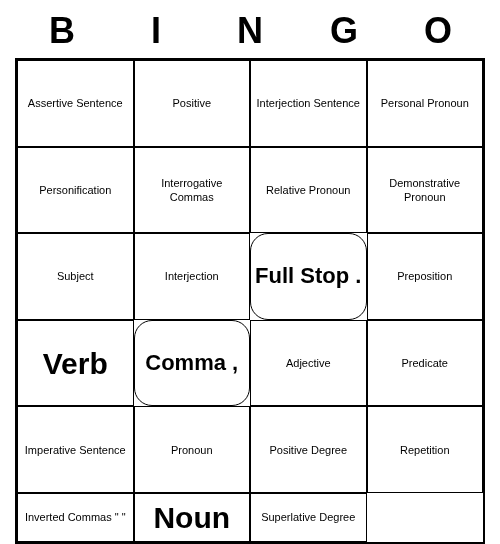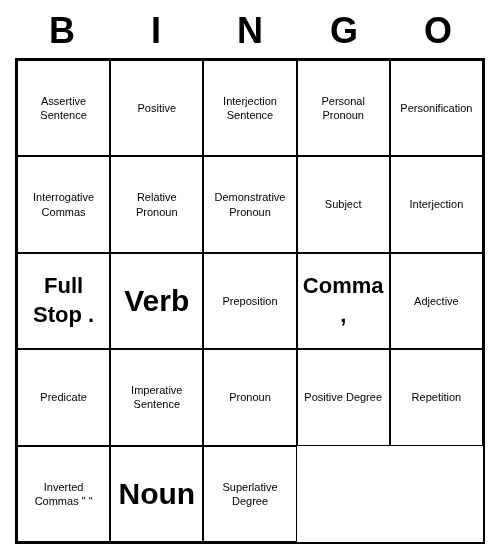--- a/index.html
+++ b/index.html
@@ -22,38 +22,39 @@
       font-size: 36px;
       font-weight: bold;
       width: 80px;
       text-align: center;
       color: #000;
     }
     .bingo-grid {
       border: 2px solid #000;
       width: 470px;
       display: grid;
-      grid-template-columns: repeat(5, 1fr);
+      grid-template-columns: repeat(4, 1fr);
       grid-template-rows: repeat(5, 1fr);
       height: 490px;
     }
     .cell {
       border: 1px solid #000;
       display: flex;
       align-items: center;
       justify-content: center;
       text-align: center;
       padding: 4px;
       font-size: 11px;
       line-height: 1.3;
       color: #000;
     }
     .cell.large {
       font-size: 22px;
       font-weight: bold;
+      border-radius: 18px;
     }
     .cell.xlarge {
       font-size: 30px;
       font-weight: bold;
     }
   </style>
 </head>
 <body>
 
 <div class="bingo-header">
@@ -69,22 +70,22 @@
     <div class="cell">Positive</div>
     <div class="cell">Interjection Sentence</div>
     <div class="cell">Personal Pronoun</div>
     <div class="cell">Personification</div>
     <div class="cell">Interrogative Commas</div>
     <div class="cell">Relative Pronoun</div>
     <div class="cell">Demonstrative Pronoun</div>
     <div class="cell">Subject</div>
     <div class="cell">Interjection</div>
     <div class="cell large">Full Stop .</div>
+    <div class="cell">Preposition</div>
     <div class="cell xlarge">Verb</div>
-    <div class="cell">Preposition</div>
     <div class="cell large">Comma ,</div>
     <div class="cell">Adjective</div>
     <div class="cell">Predicate</div>
     <div class="cell">Imperative Sentence</div>
     <div class="cell">Pronoun</div>
     <div class="cell">Positive Degree</div>
     <div class="cell">Repetition</div>
     <div class="cell">Inverted Commas " "</div>
     <div class="cell xlarge">Noun</div>
     <div class="cell">Superlative Degree</div>

